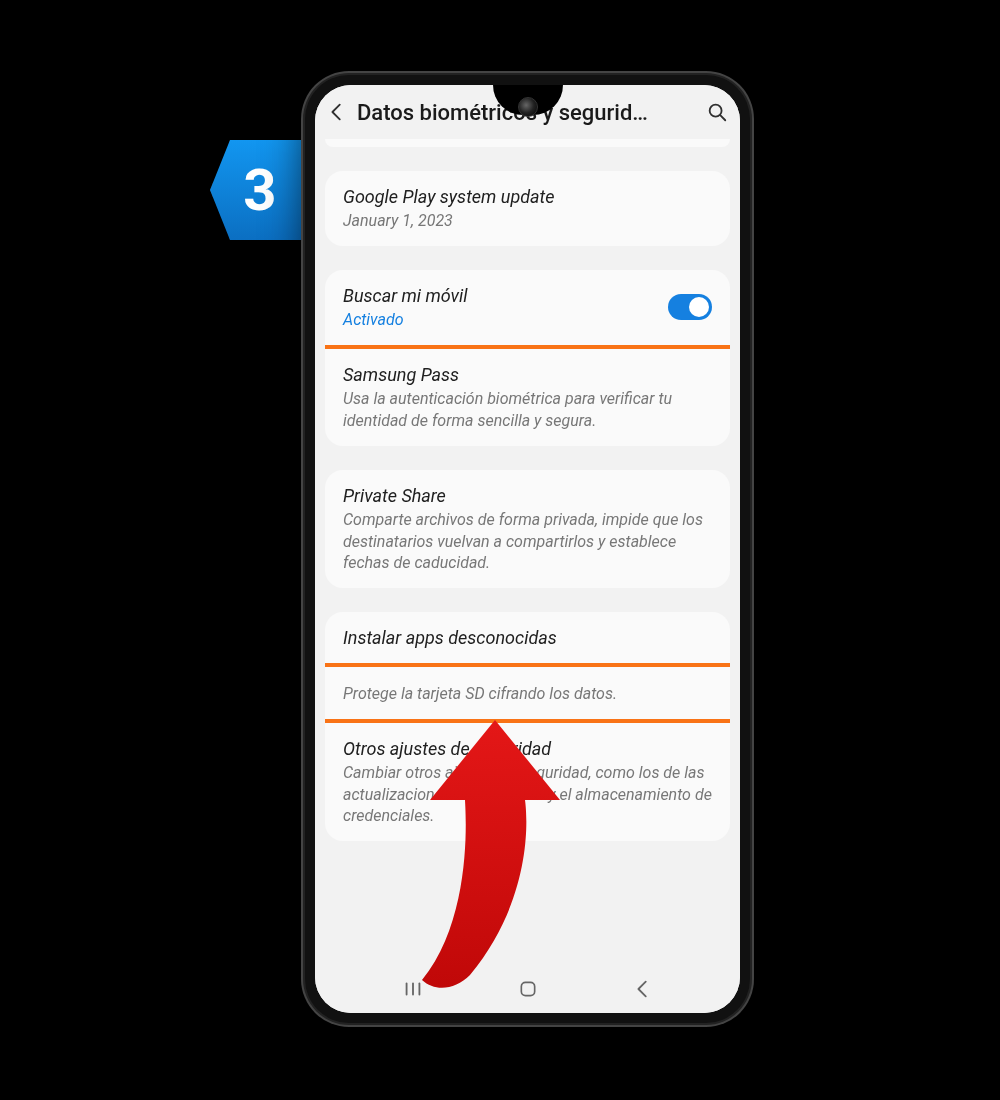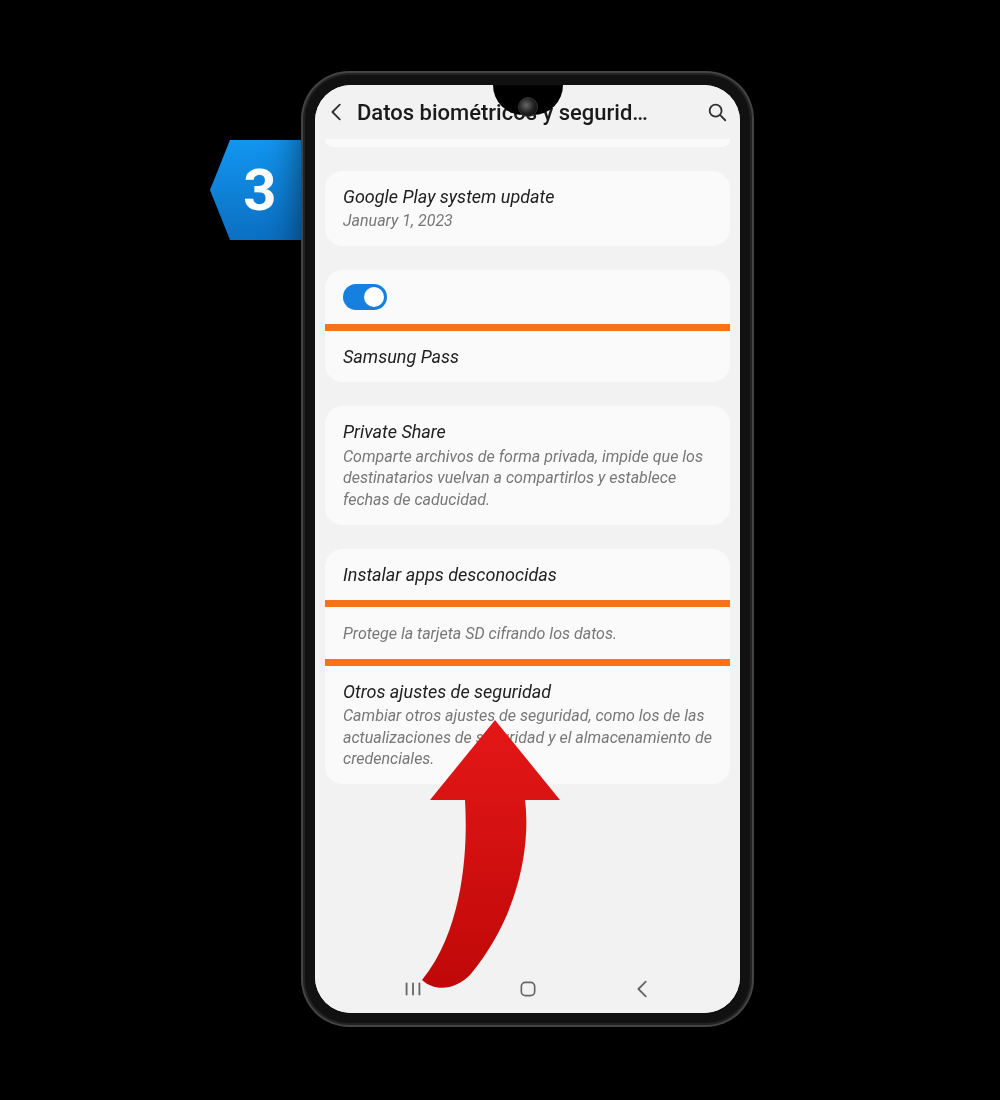--- a/index.html
+++ b/index.html
@@ -134,21 +134,21 @@
     border-radius: 18px;
     overflow: hidden;
   }
   .row {
     padding: 14px 18px;
     display: flex;
     align-items: center;
     gap: 12px;
   }
   .row + .row {
-    border-top: 7px solid #f97316;
+    border-top: 4px solid #f97316;
   }
   .row .txt { flex: 1; }
   .row .label {
     font-size: 18px;
     color: #202020;
     line-height: 1.3;
   }
   .row .sub {
     font-size: 16px;
     color: #777;
@@ -244,25 +244,30 @@
         <div class="row">
           <div class="txt">
             <div class="label">Google Play system update</div>
             <div class="sub">January 1, 2023</div>
           </div>
         </div>
       </div>
 
       <div class="group">
         <div class="row">
+          <div class="txt">
+            <div class="label">Buscar mi móvil</div>
+            <div class="sub link">Activado</div>
+          </div>
           <div class="toggle"></div>
         </div>
         <div class="row">
           <div class="txt">
             <div class="label">Samsung Pass</div>
+            <div class="sub">Usa la autenticación biométrica para verificar tu identidad de forma sencilla y segura.</div>
           </div>
         </div>
       </div>
 
       <div class="group">
         <div class="row">
           <div class="txt">
             <div class="label">Private Share</div>
             <div class="sub">Comparte archivos de forma privada, impide que los destinatarios vuelvan a compartirlos y establece fechas de caducidad.</div>
           </div>

